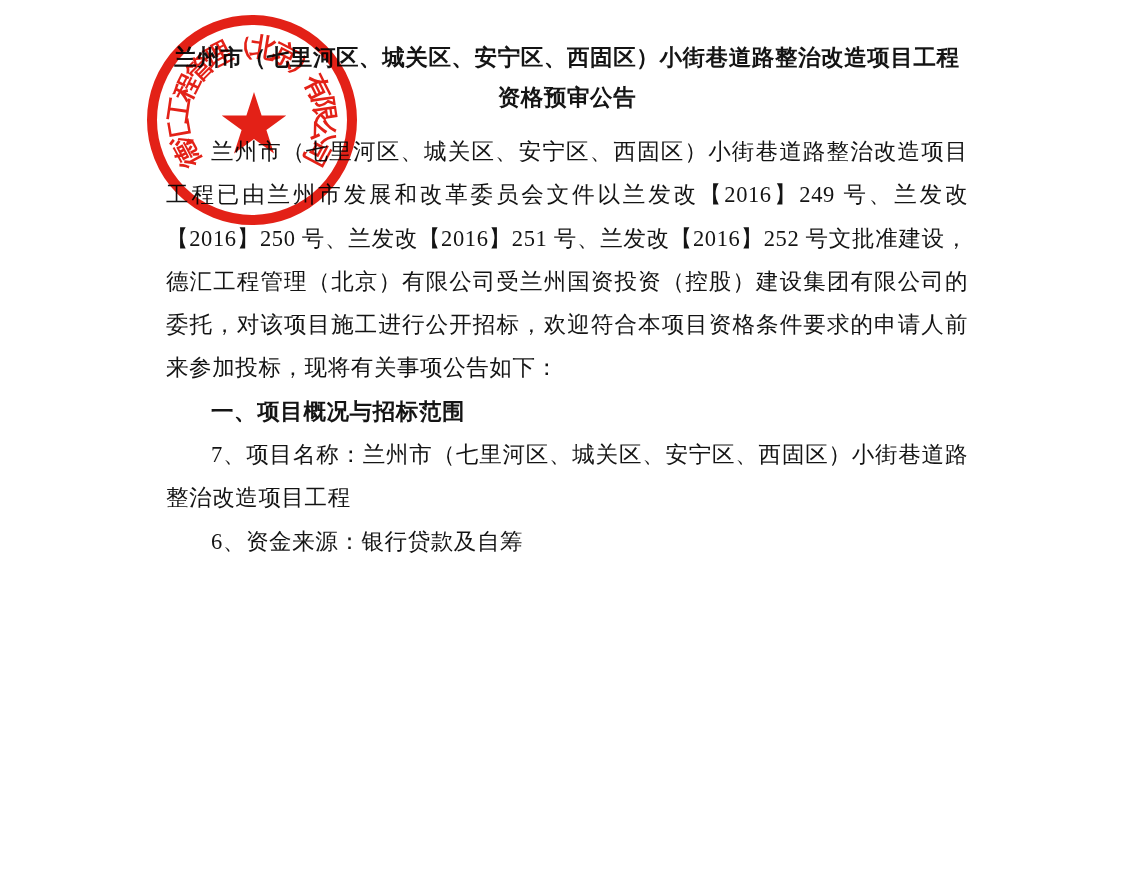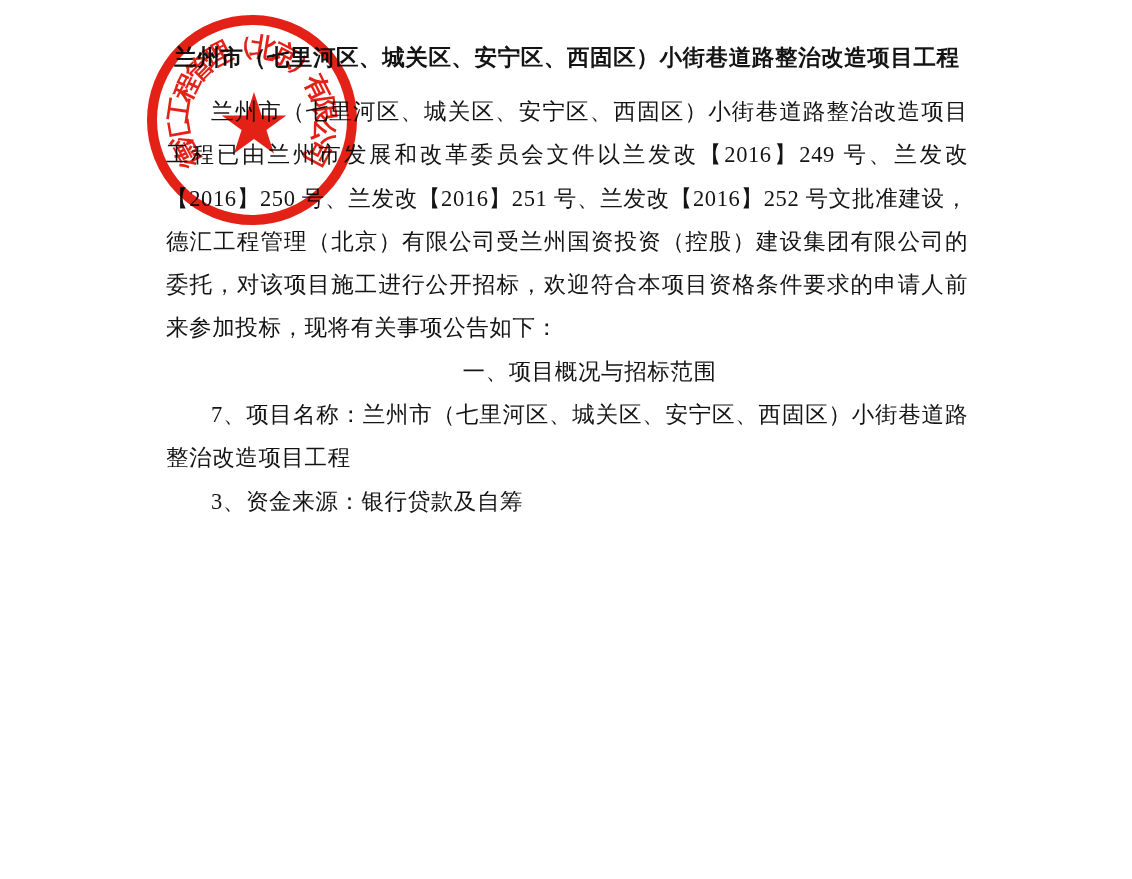--- a/index.html
+++ b/index.html
@@ -34,22 +34,22 @@
   .para {
     margin: 0;
     font-size: 22.5px;
     line-height: 43.3px;
     letter-spacing: 0.6px;
     text-align: justify;
     text-justify: inter-character;
     text-indent: 2em;
   }
   .heading {
-    font-weight: normal;
-    text-align: center;
+    font-weight: bold;
+    text-align: left;
   }
   .stamp {
     position: absolute;
     left: 142px;
     top: 10px;
     mix-blend-mode: multiply;
     opacity: 0.97;
   }
   .seal-char {
     font-size: 26px;
@@ -60,31 +60,32 @@
   }
 </style>
 </head>
 <body>
 
 <div class="page">
 
   <div class="doc">
     <h1 class="title">
       <span class="title-line">兰州市（七里河区、城关区、安宁区、西固区）小街巷道路整治改造项目工程</span>
+      <span class="title-line">资格预审公告</span>
     </h1>
 
     <p class="para">兰州市（七里河区、城关区、安宁区、西固区）小街巷道路整治改造项目工程已由兰州市发展和改革委员会文件以兰发改【2016】249 号、兰发改【2016】250 号、兰发改【2016】251 号、兰发改【2016】252 号文批准建设，德汇工程管理（北京）有限公司受兰州国资投资（控股）建设集团有限公司的委托，对该项目施工进行公开招标，欢迎符合本项目资格条件要求的申请人前来参加投标，现将有关事项公告如下：</p>
 
     <p class="para heading">一、项目概况与招标范围</p>
 
     <p class="para">7、项目名称：兰州市（七里河区、城关区、安宁区、西固区）小街巷道路整治改造项目工程</p>
 
 
 
-    <p class="para">3、资金来源：银行贷款及自筹</p>
+    <p class="para">6、资金来源：银行贷款及自筹</p>
 
   </div>
 
   <svg class="stamp" width="220" height="220" viewBox="0 0 220 220" xmlns="http://www.w3.org/2000/svg">
     <circle id="seal-ring" cx="110" cy="110" r="100" fill="none" stroke="#e2190f" stroke-width="10"></circle>
     <polygon id="seal-star" fill="#e2190f" points="112,82 119.6,105.5 144.3,105.5 124.4,120 132,143.5 112,129 92,143.5 99.6,120 79.7,105.5 104.4,105.5"></polygon>
     <g id="seal-arc" fill="#e2190f">
         <text x="45.5" y="144.3" transform="rotate(-118.0 45.5 144.3)" class="seal-char">德</text>
         <text x="38.1" y="122.5" transform="rotate(-99.8 38.1 122.5)" class="seal-char">汇</text>
         <text x="37.8" y="99.5" transform="rotate(-81.7 37.8 99.5)" class="seal-char">工</text>

